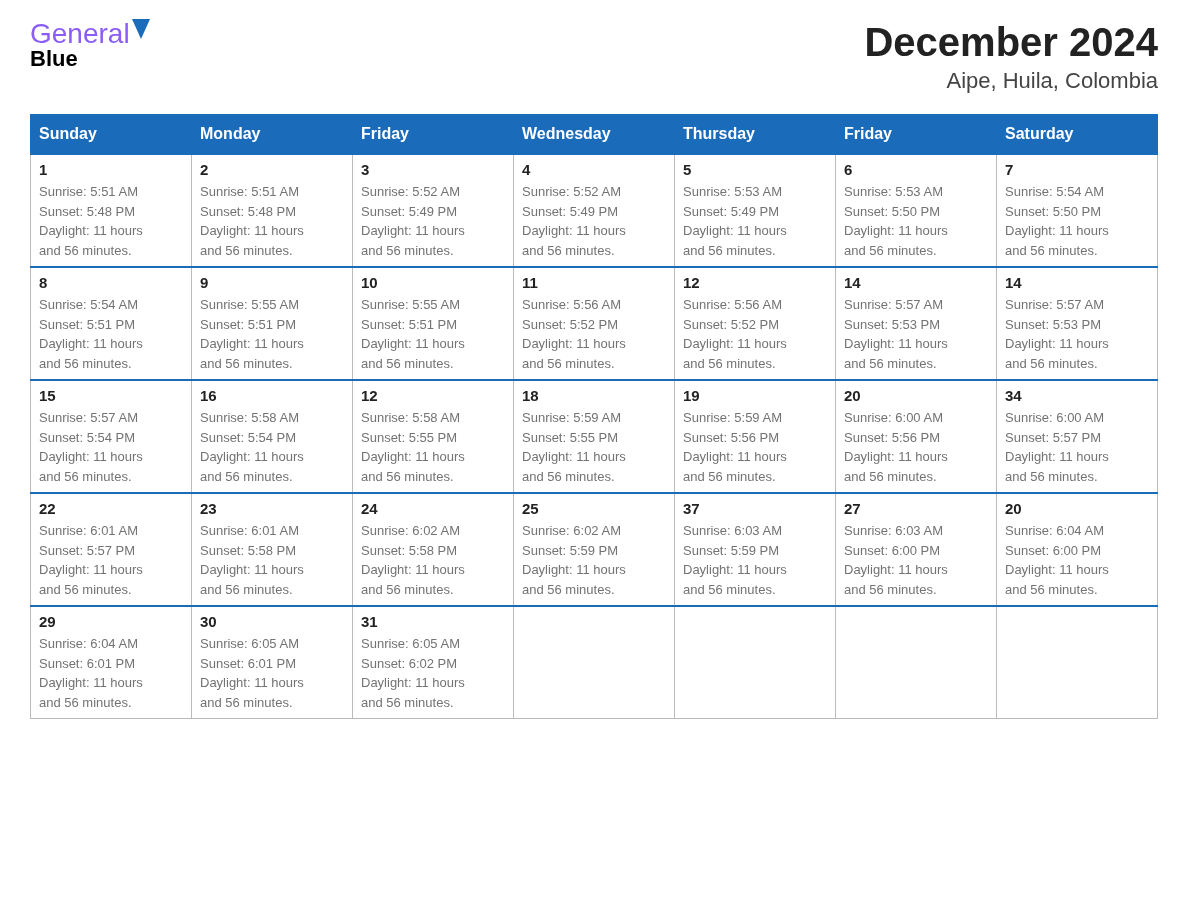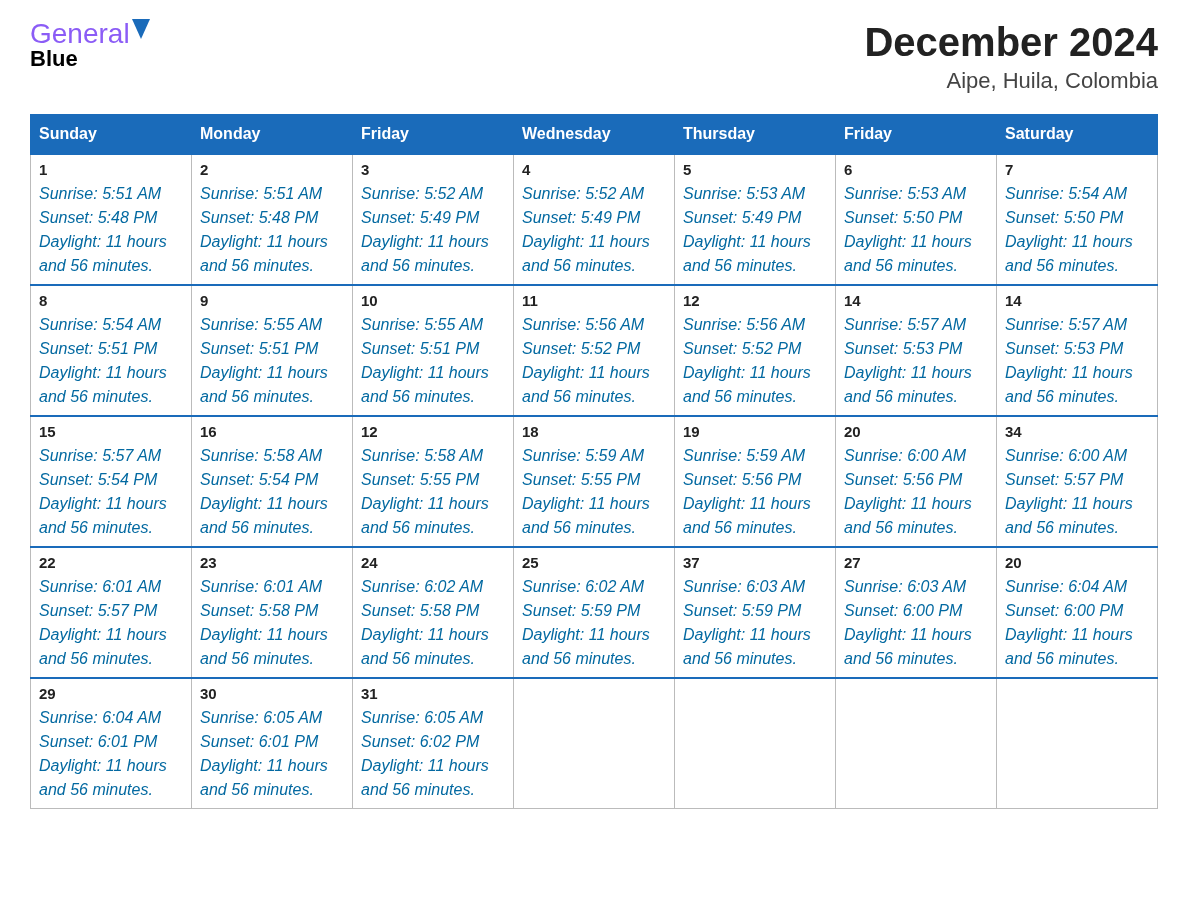--- a/index.html
+++ b/index.html
@@ -71,24 +71,23 @@
       color: #222;
       background: #fff;
     }
     .day-num {
       font-size: 15px;
       font-weight: bold;
       margin-bottom: 4px;
       color: #222;
     }
     .day-info {
-      font-size: 16px;
+      font-size: 13px;
       line-height: 1.5;
-      color: #0369a1;
-      font-style: italic;
+      color: #737373;
     }
     .calendar tr td {
       border-top: 2px solid #1a6bba;
     }
     .calendar tbody tr:not(:first-child) td {
       border-top: 2px solid #1a6bba;
     }
     .empty-cell {
       background: #fff;
     }

